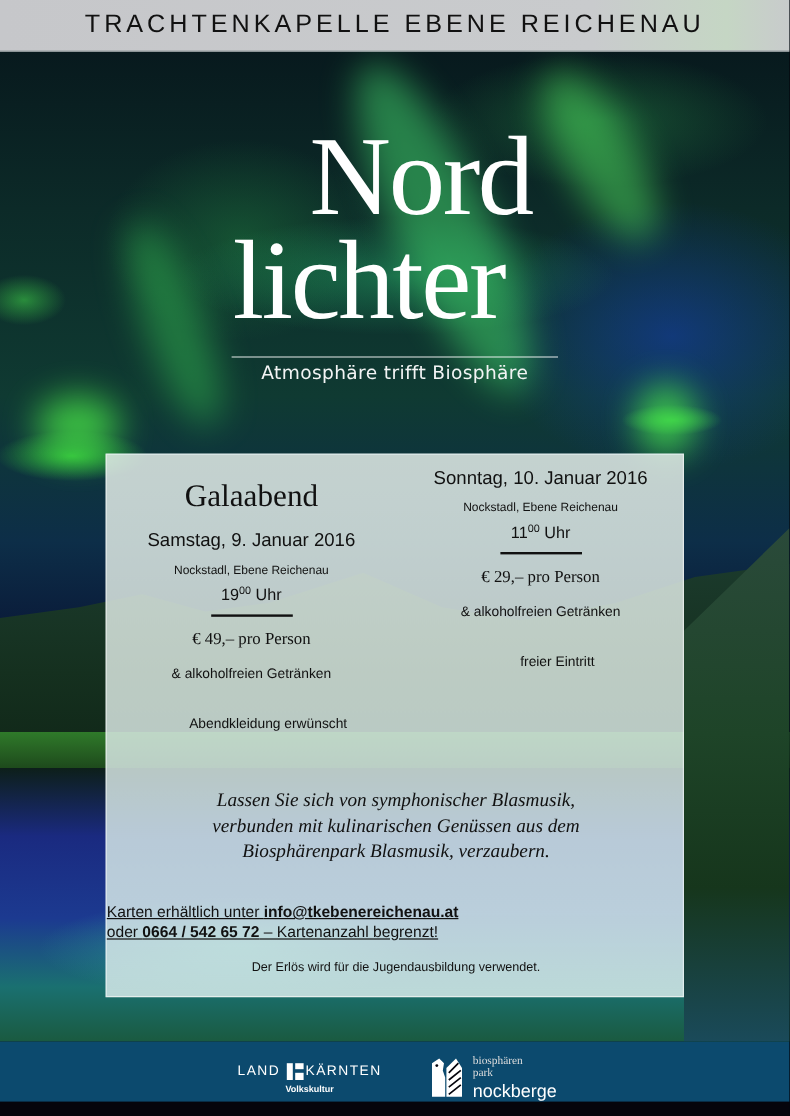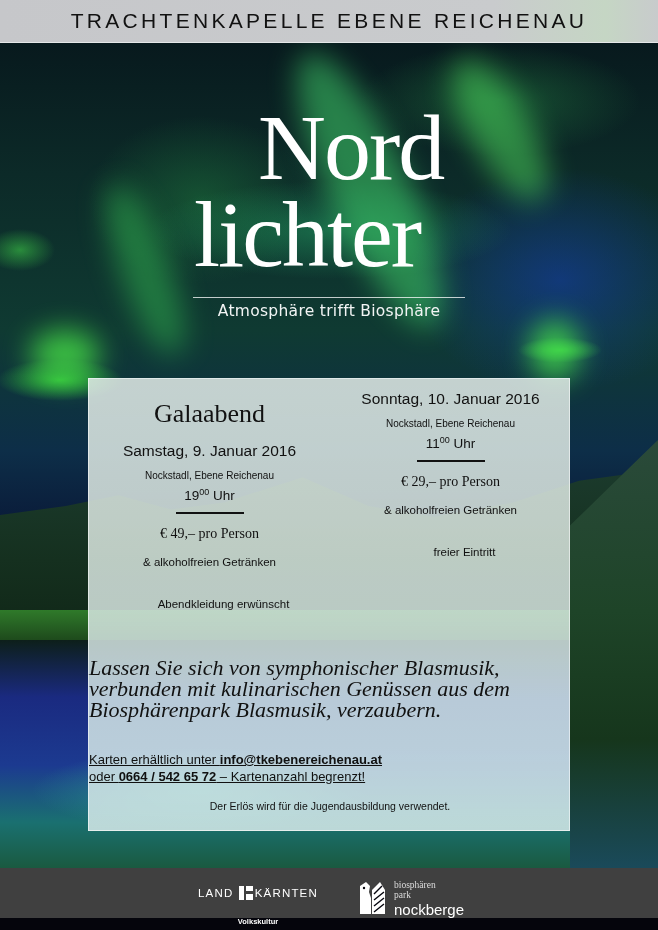--- a/index.html
+++ b/index.html
@@ -91,44 +91,44 @@
   .event-date { margin-top: 10px; font-size: 15.5px; line-height: 20px; }
   .event-venue { margin-top: 6px; font-size: 10px; line-height: 17px; }
   .event-time { font-size: 13.5px; line-height: 17px; }
   .event-time sup { font-size: 9px; vertical-align: 5px; text-align: center; }
   .event-rule { margin: 8px auto 0; width: 68px; height: 2px; background: #111; }
   .event-price { margin-top: 10px; font-size: 14px; line-height: 20px; font-family: Liberation Serif, serif; }
   .event-note { margin-top: 10px; font-size: 11.5px; line-height: 16px; }
   .event-extra { margin-top: 26px; font-size: 11.5px; line-height: 16px; padding-left: 28px; }
 
   .tagline {
-    position: absolute; left: 0; top: 278px; width: 482px; text-align: left;
-    font-family: "Liberation Serif", serif; font-style: italic; font-size: 22px; line-height: 21px; color: #111;
+    position: absolute; left: 0; top: 278px; width: 482px; text-align: center;
+    font-family: "Liberation Serif", serif; font-style: italic; font-size: 16px; line-height: 21px; color: #111;
   }
   .contact {
     position: absolute; left: 0; top: 372px; width: 482px; text-align: left;
     font-size: 13px; line-height: 17px; color: #111; text-decoration: underline;
   }
   .contact .strong { font-weight: bold; }
   .footnote {
     position: absolute; left: 0; top: 421px; width: 482px; text-align: center;
     font-size: 10.5px; color: #111;
   }
 
   
   .footer {
-    position: absolute; left: 0; top: 868px; width: 658px; height: 50px; background: #404040;
+    position: absolute; left: 0; top: 868px; width: 658px; height: 50px; background: #0c4a6e;
   }
   .logo-kaernten { position: absolute; left: 198px; top: 18px; width: 120px; text-align: center; color: #fff; }
   .logo-k-row { display: flex; align-items: center; justify-content: center; gap: 6px; font-size: 11.5px; letter-spacing: 1.2px; }
   .k-mark { width: 14px; height: 14px; position: relative; }
   .k-mark .a { position: absolute; left: 0; top: 0; width: 5px; height: 14px; background: #fff; }
   .k-mark .b { position: absolute; left: 7px; top: 0; width: 7px; height: 5px; background: #fff; }
   .k-mark .c { position: absolute; left: 7px; top: 8px; width: 7px; height: 6px; background: #fff; }
-  .logo-k-sub { font-size: 7.5px; font-weight: bold; margin-top: 17px; }
+  .logo-k-sub { font-size: 7.5px; font-weight: bold; margin-top: 3px; }
 
   .logo-nock { position: absolute; left: 358px; top: 12px; display: flex; align-items: flex-start; gap: 8px; color: #fff; }
   .nock-mark { width: 28px; height: 36px; }
   .nock-text { line-height: 10px; }
   .nock-small { font-family: "Liberation Serif", serif; font-size: 9.5px; color: #ddd; }
   .nock-big { font-size: 15px; line-height: 17px; margin-top: 1px; }
 </style>
 </head>
 <body>
 

